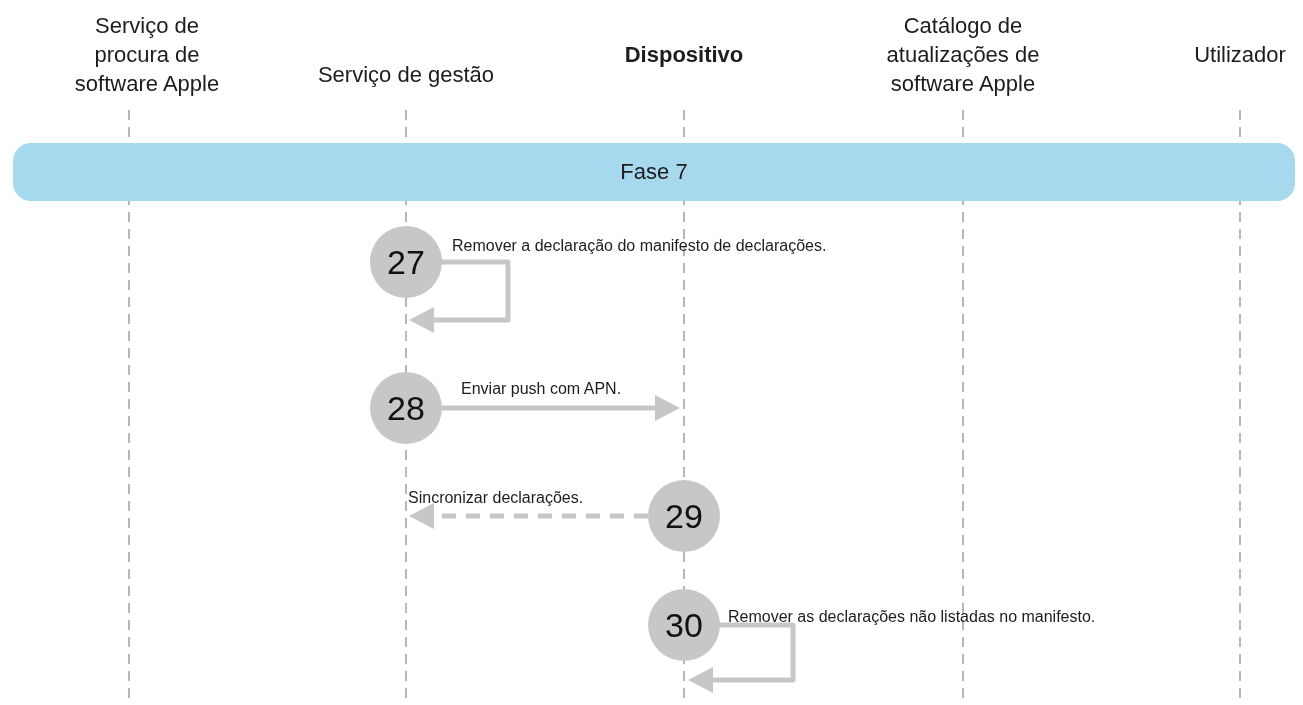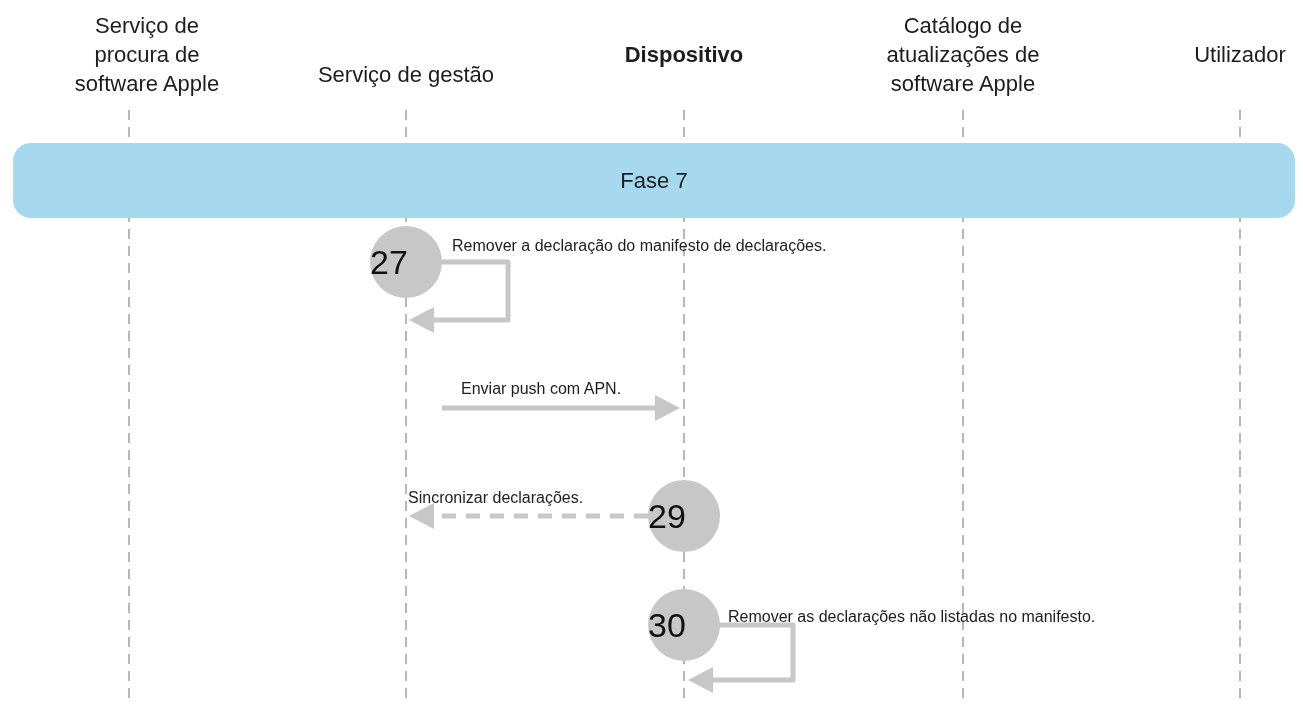--- a/index.html
+++ b/index.html
@@ -53,38 +53,38 @@
     text-align: center;
     font-size: 22px;
     line-height: 29px;
     z-index: 3;
   }
   .phase-banner {
     position: absolute;
     left: 13px;
     top: 143px;
     width: 1282px;
-    height: 75px;
+    height: 58px;
     border-radius: 18px;
     background: var(--banner-bg, #a6d8ee);
     display: flex;
     align-items: center;
     justify-content: center;
     font-size: 22px;
     z-index: 2;
   }
   .step-badge {
     position: absolute;
     width: 72px;
     height: 72px;
     border-radius: 50%;
     background: var(--circle-bg, #c7c7c7);
     display: flex;
     align-items: center;
-    justify-content: flex-start;
+    justify-content: center;
     font-size: 34px;
     color: #111111;
     z-index: 3;
   }
   .step-label {
     position: absolute;
     font-size: 16px;
     line-height: 25px;
     white-space: nowrap;
     z-index: 3;
@@ -158,20 +158,23 @@
     <div>atualizações de</div>
     <div>software Apple</div>
   </div>
   <div class="actor-header" id="actor-4">
     <div>Utilizador</div>
   </div>
 
   <div class="step-badge" id="badge-27">
     <span>27</span>
   </div>
+  <div class="step-badge" id="badge-28">
+    <span>28</span>
+  </div>
   <div class="step-badge" id="badge-29">
     <span>29</span>
   </div>
   <div class="step-badge" id="badge-30">
     <span>30</span>
   </div>
 
   <div class="step-label" id="label-27">Remover a declaração do manifesto de declarações.</div>
   <div class="step-label" id="label-28">Enviar push com APN.</div>
   <div class="step-label" id="label-29">Sincronizar declarações.</div>

